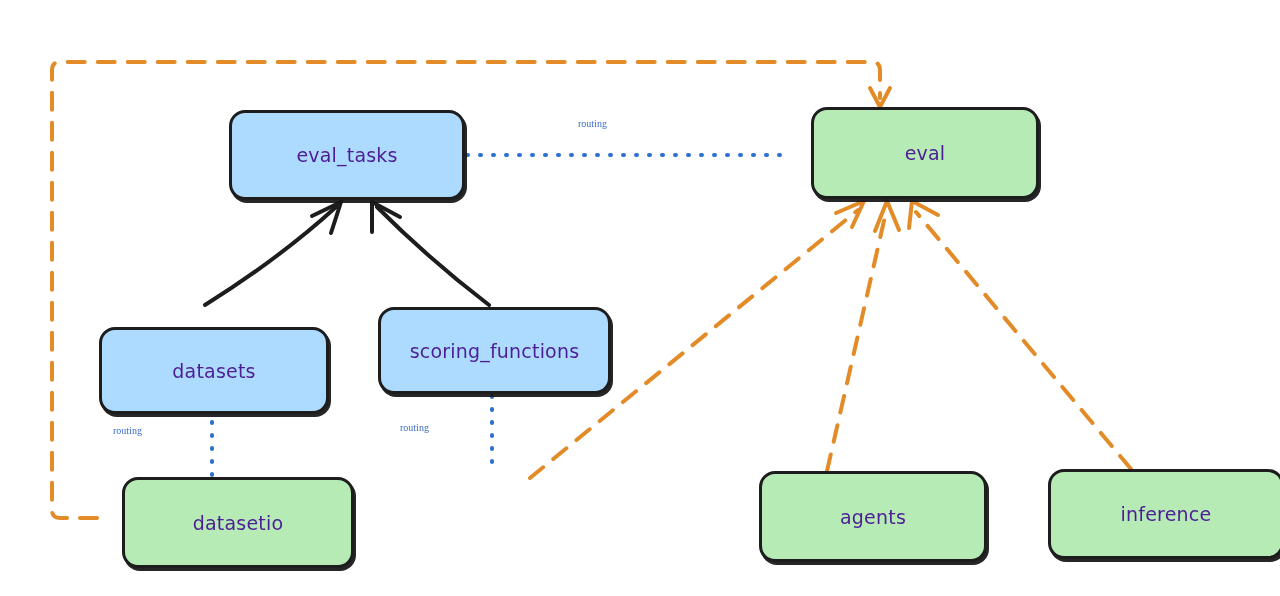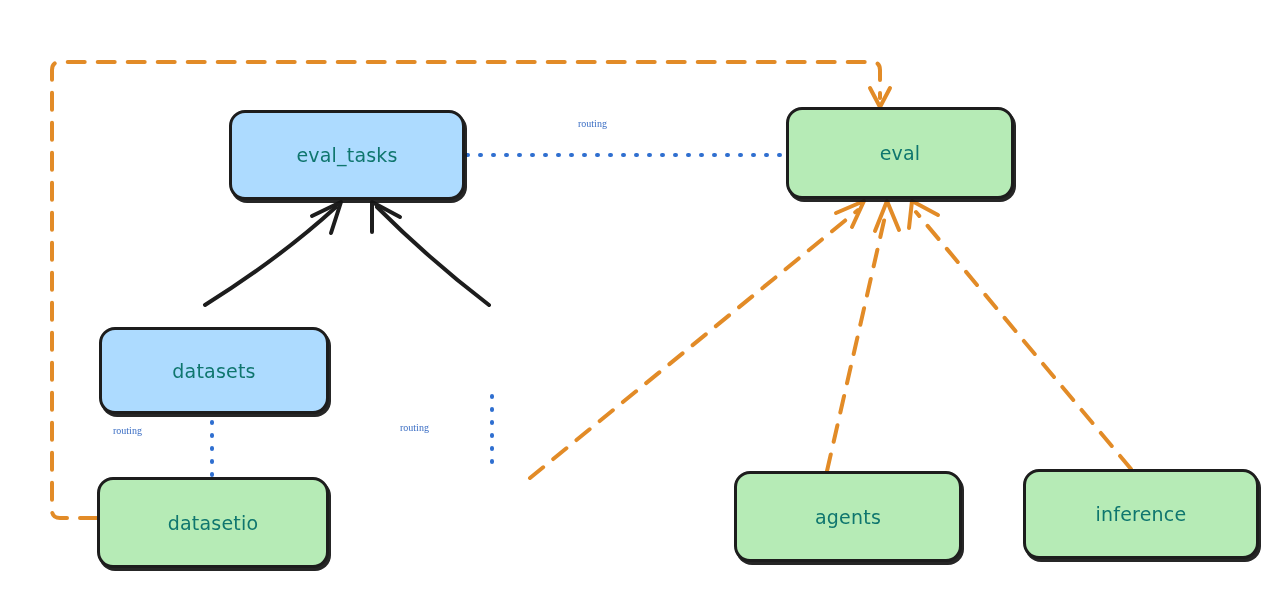--- a/index.html
+++ b/index.html
@@ -29,30 +29,31 @@
     position: absolute;
     box-sizing: border-box;
     display: flex;
     align-items: center;
     justify-content: center;
     border: 3px solid #1d1d1d;
     border-radius: 16px;
     font-family: "DejaVu Sans", sans-serif;
     font-size: 19px;
     letter-spacing: 0.2px;
-    color: #0f766e;
+    color: #4c1d95;
     text-align: center;
     z-index: 3;
     box-shadow: 2px 3px 0 rgba(20,20,20,0.92);
   }
   .node-api {
     background: #addbff;
   }
   .node-provider {
     background: #b6ebb6;
+    margin-left: 25px;
   }
   .node-label {
     pointer-events: none;
     white-space: nowrap;
   }
   .edge-label {
     position: absolute;
     font-family: Liberation Serif, serif;
     font-size: 10px;
     color: #3b6ec4;
@@ -115,20 +116,23 @@
   </div>
 
   <div class="node node-provider" style="left:786px; top:107px; width:228px; height:92px;">
     <span class="node-label">eval</span>
   </div>
 
   <div class="node node-api" style="left:99px; top:307px; width:230px; height:87px;margin-top:20px;">
     <span class="node-label">datasets</span>
   </div>
 
+  <div class="node node-api" style="left:378px; top:307px; width:233px; height:87px;">
+    <span class="node-label">scoring_functions</span>
+  </div>
 
   <div class="node node-provider" style="left:97px; top:477px; width:232px; height:91px;">
     <span class="node-label">datasetio</span>
   </div>
 
 
   <div class="node node-provider" style="left:734px; top:471px; width:228px; height:91px;">
     <span class="node-label">agents</span>
   </div>
 

